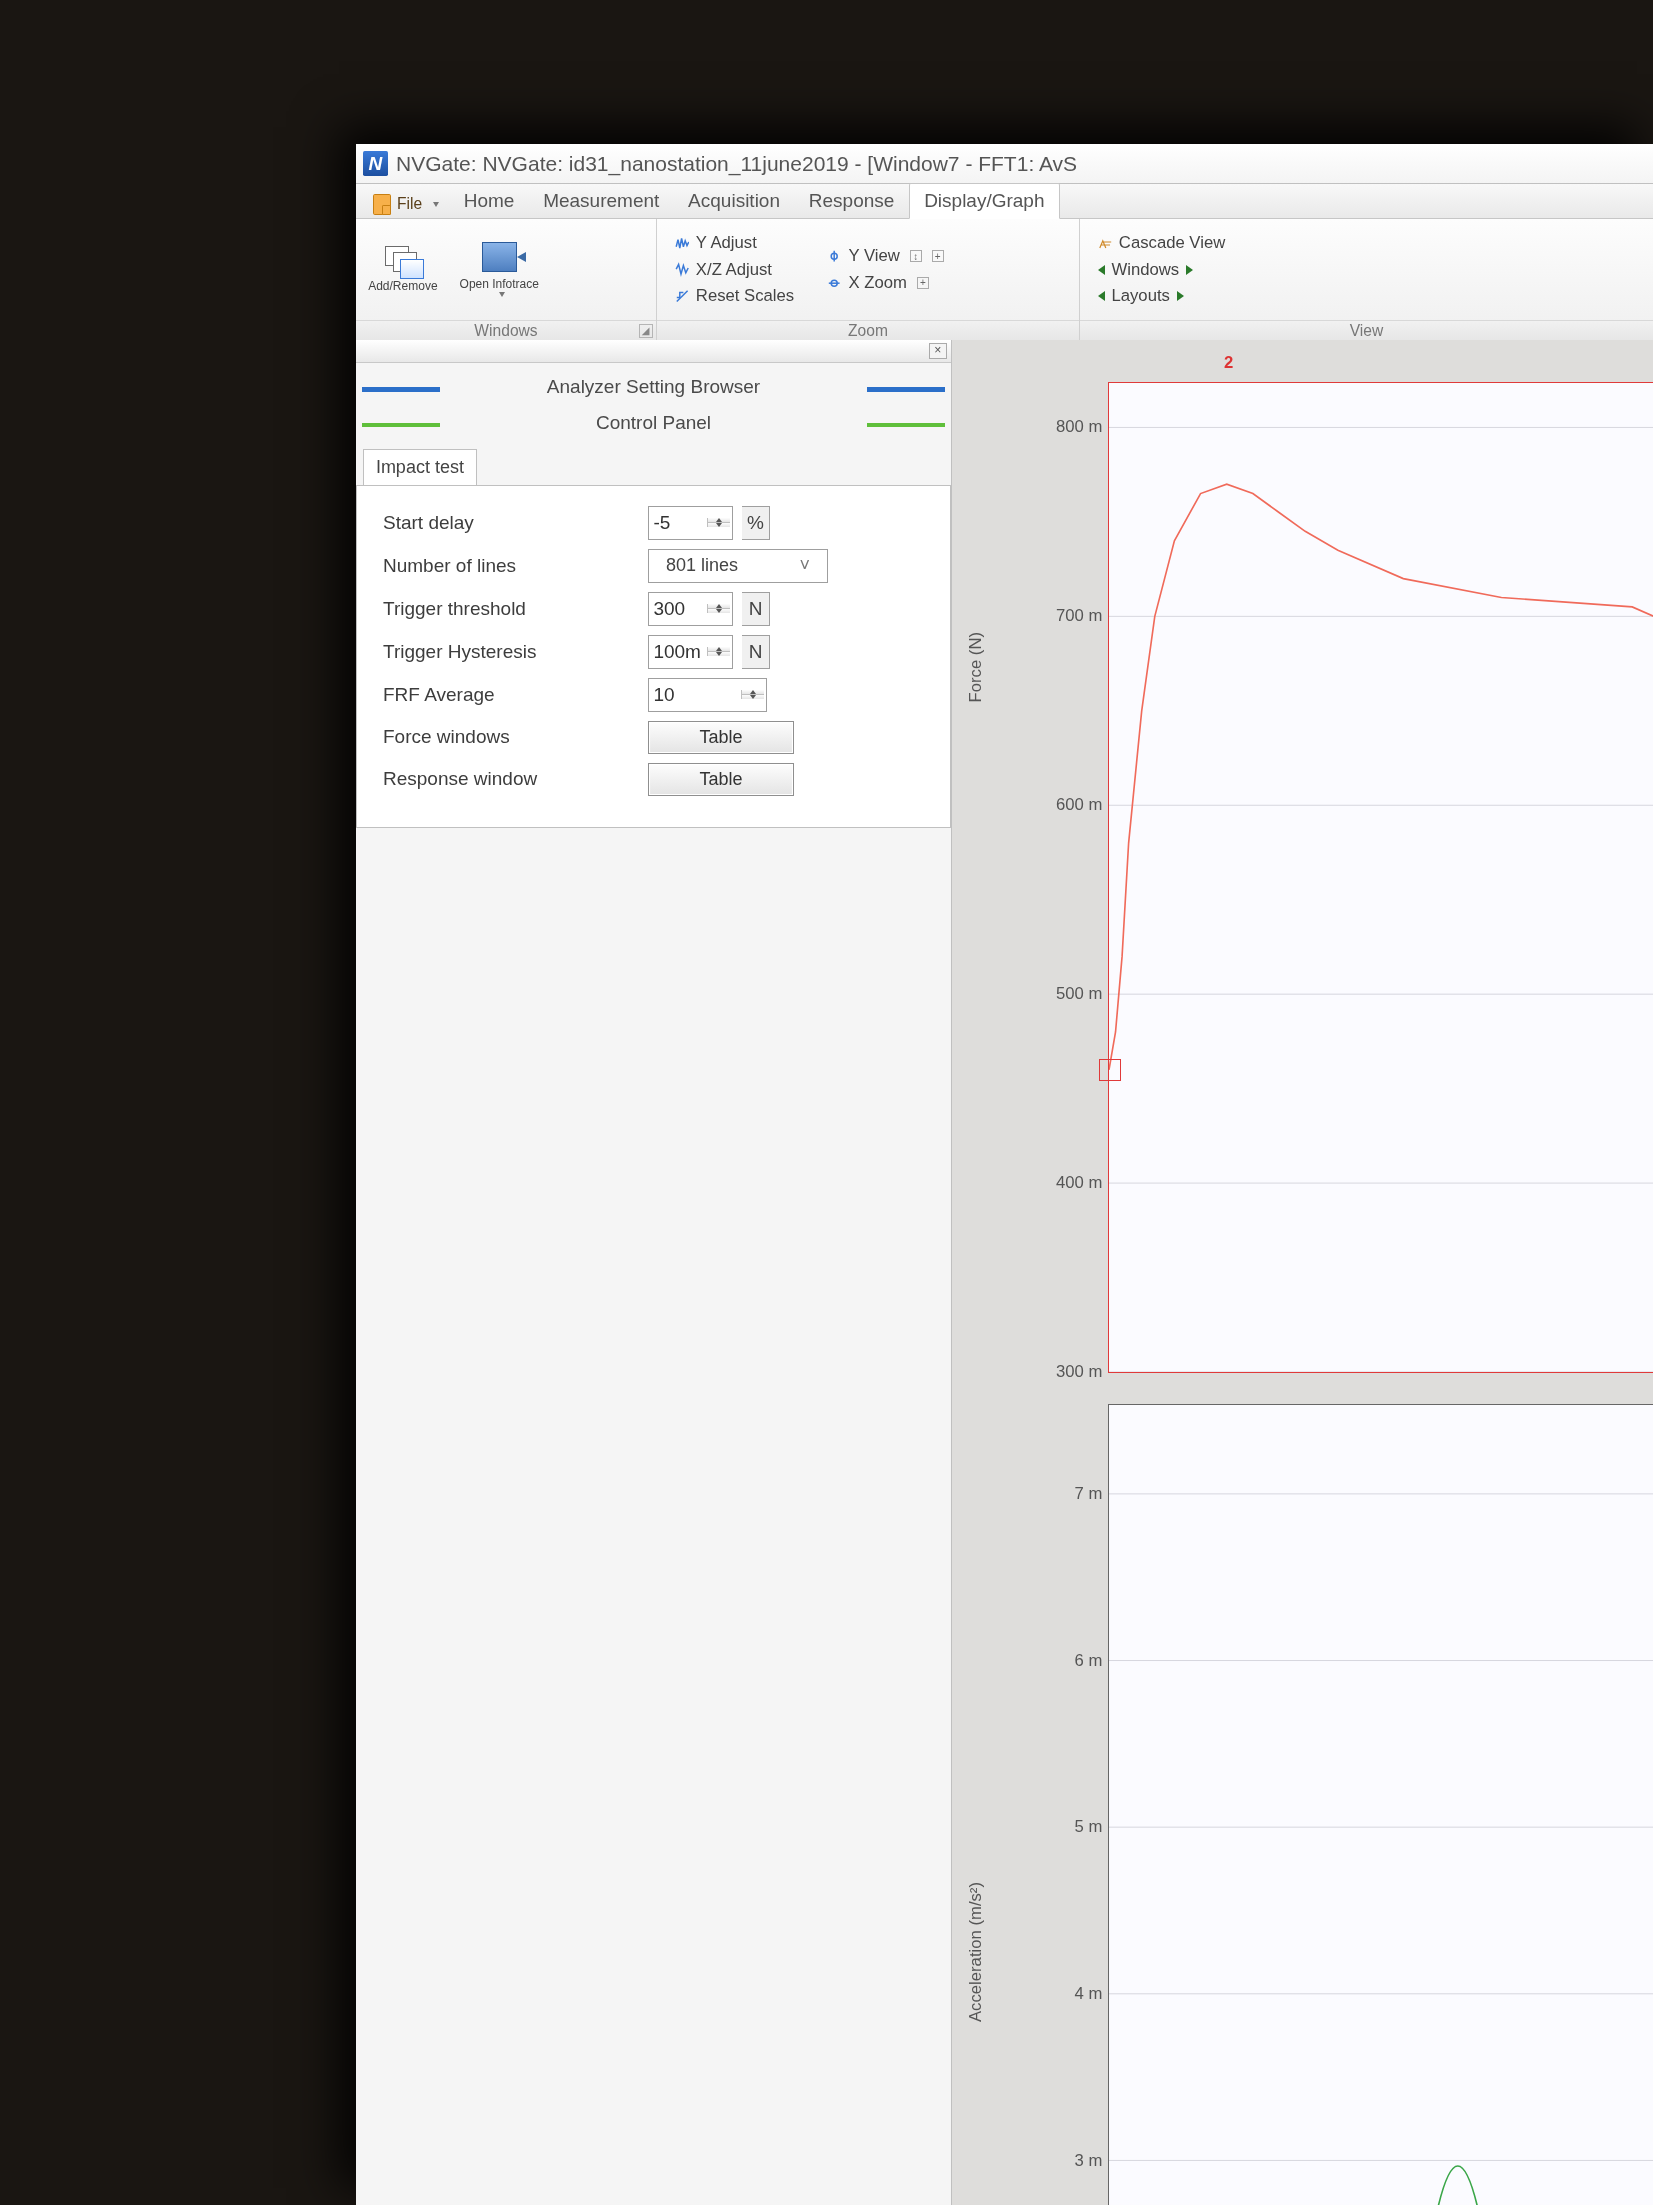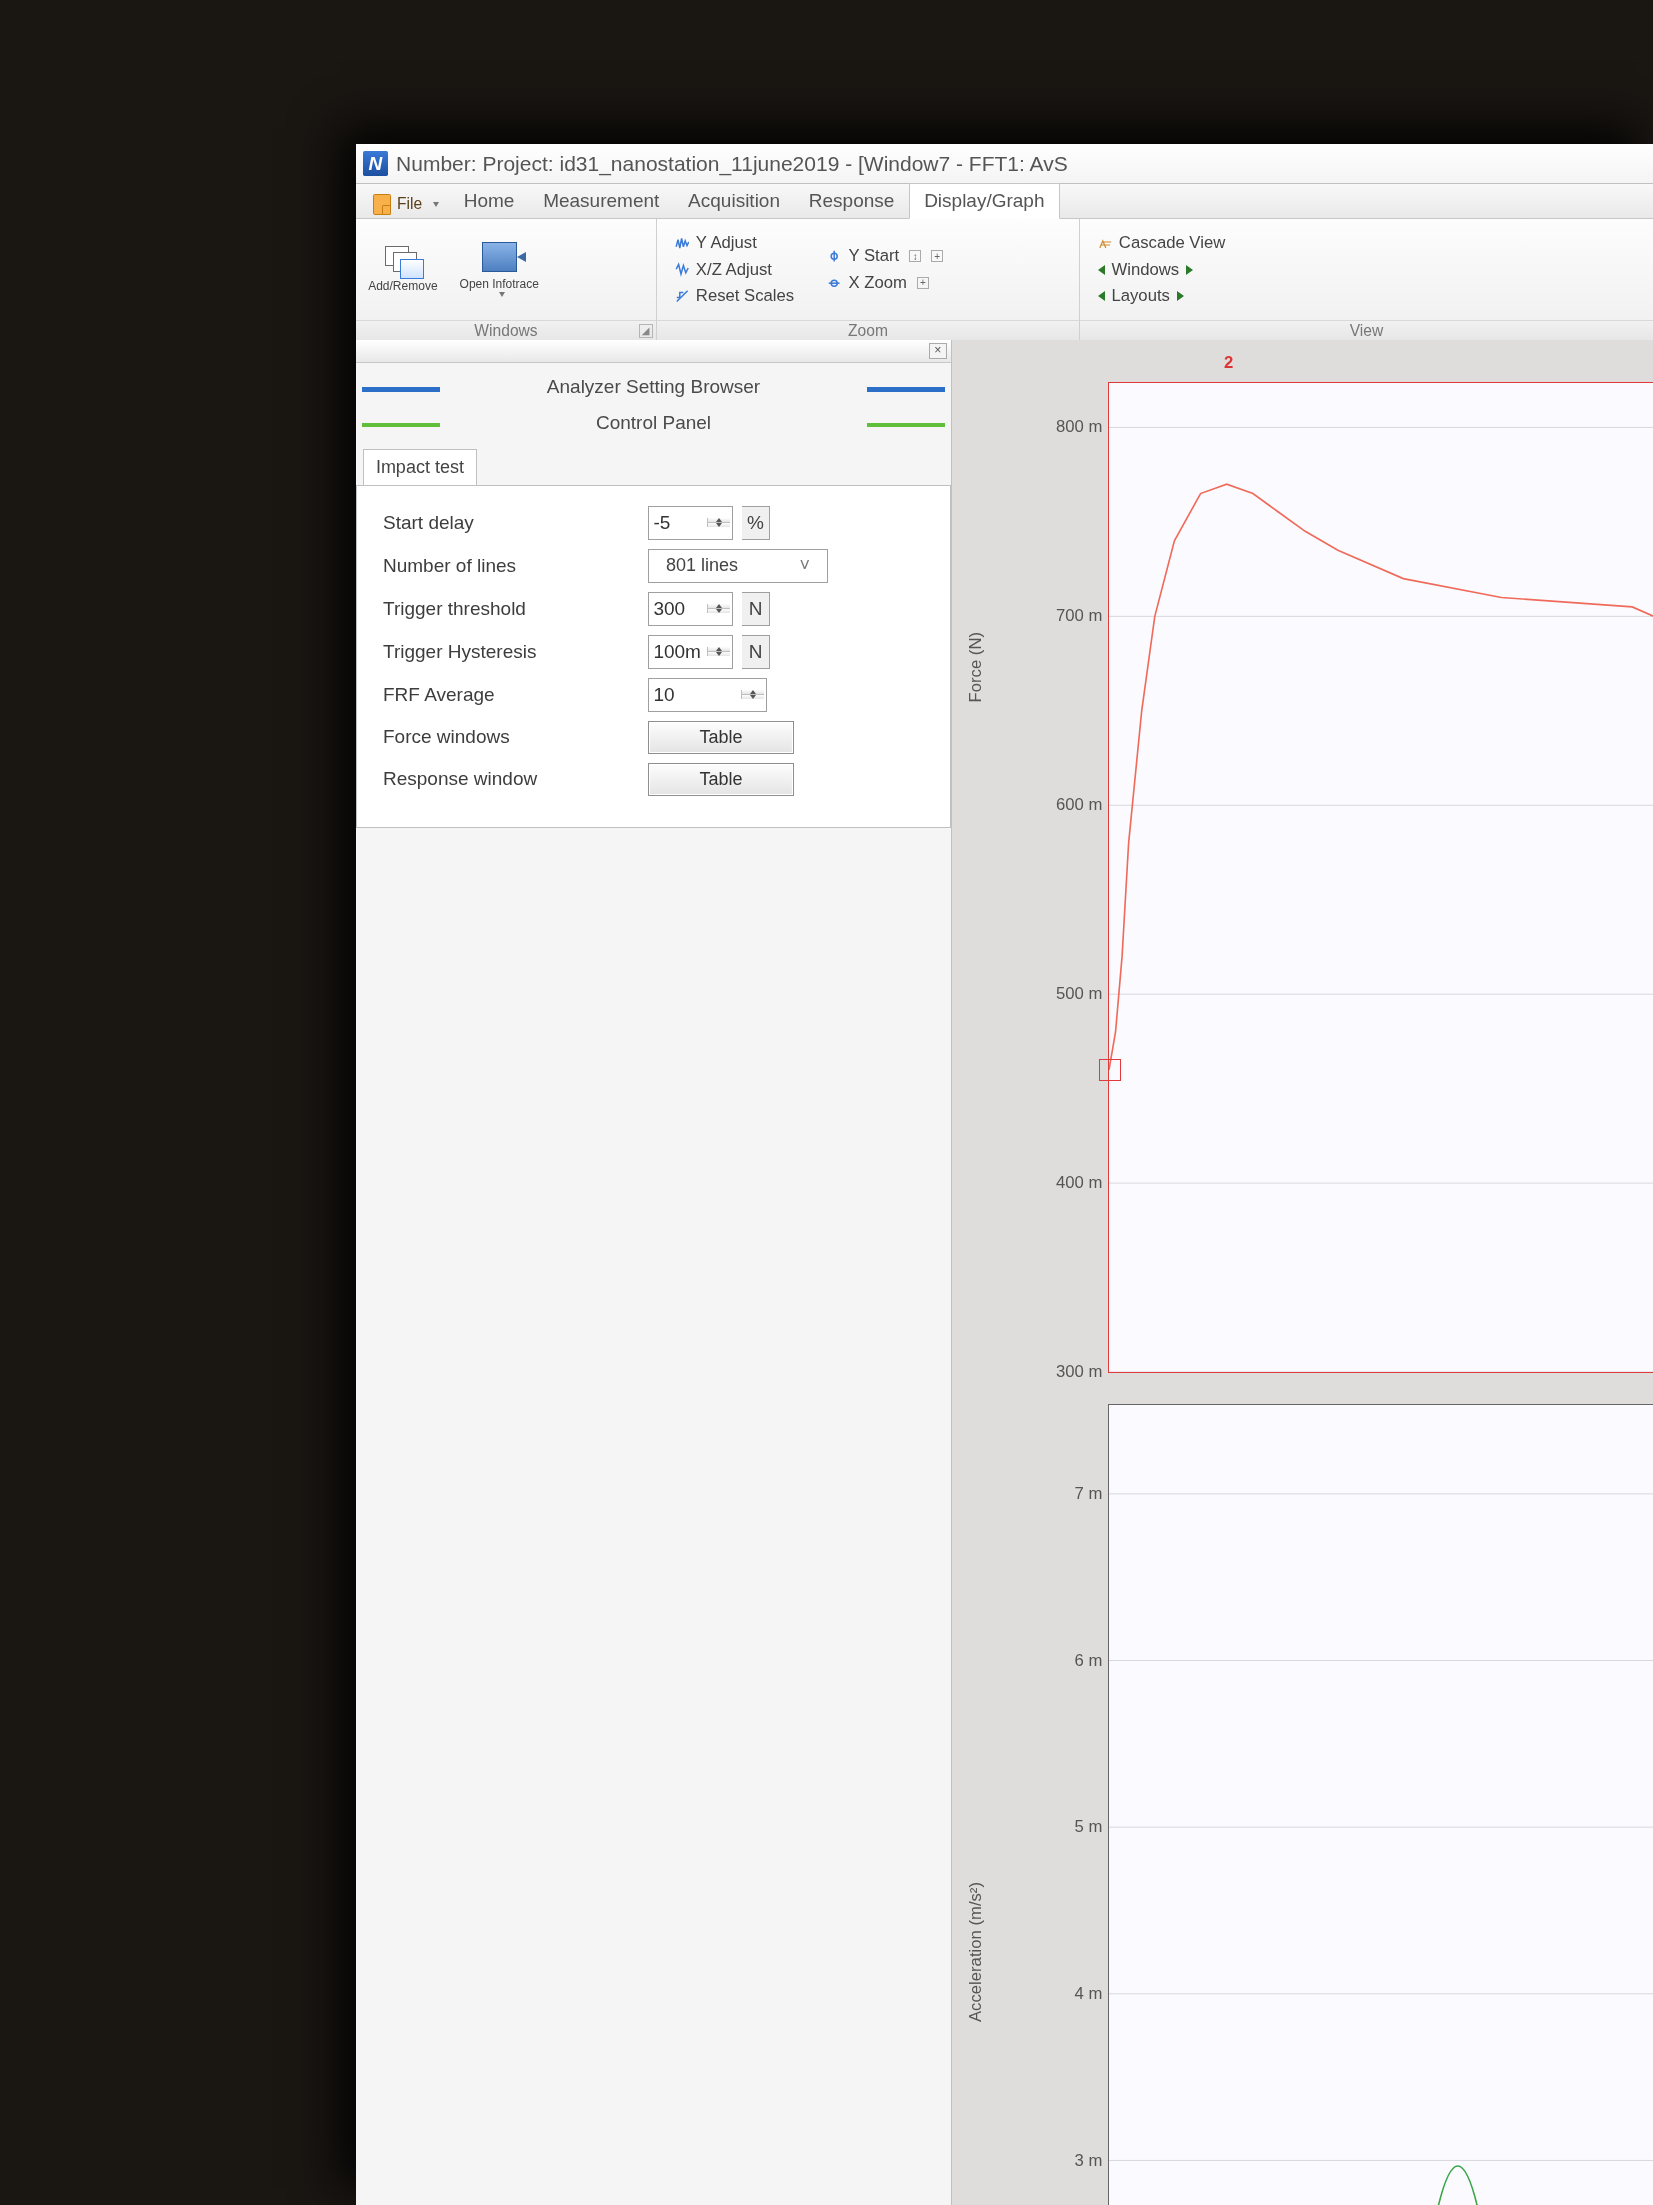--- a/index.html
+++ b/index.html
@@ -78,21 +78,21 @@
 .ytick{position:absolute;right:calc(100% + 6.7px);font-size:16.7px;color:#555;transform:translateY(-50%);white-space:nowrap}
 .cursor-sq{position:absolute;width:20px;height:20px;border:1.7px solid #e03a3a;background:transparent}
 </style>
 </head>
 <body>
 
 <div class="bezel">
 
   <div class="titlebar">
     <div class="app-logo">N</div>
-    <div class="title-text">Number: Project: id31_nanostation_11june2019 - [Window7 - FFT1: AvS</div>
+    <div class="title-text">NVGate: NVGate: id31_nanostation_11june2019 - [Window7 - FFT1: AvS</div>
   </div>
 
   <div class="ribbon-tabs">
     <div class="file-btn">
       <span class="file-ico"></span>
       <span>File</span>
       <span class="caret"></span>
     </div>
     <div class="tab">Home</div>
     <div class="tab">Measurement</div>
@@ -147,21 +147,21 @@
               </svg>
             <span>Reset Scales</span>
           </div>
         </div>
         <div class="col">
           <div class="rowbtn">
             <svg class="mini" viewBox="0 0 24 24">
                 <line class="svgc" x1="12" y1="3" x2="12" y2="21"></line>
                 <circle class="svgc" cx="12" cy="12" r="5"></circle>
               </svg>
-            <span>Y Start</span>
+            <span>Y View</span>
             <span class="ex">↕</span>
             <span class="ex">+</span>
           </div>
           <div class="rowbtn">
             <svg class="mini" viewBox="0 0 24 24">
                 <line class="svgc" x1="3" y1="12" x2="21" y2="12"></line>
                 <circle class="svgc" cx="12" cy="12" r="5"></circle>
               </svg>
             <span>X Zoom</span>
             <span class="ex">+</span>

